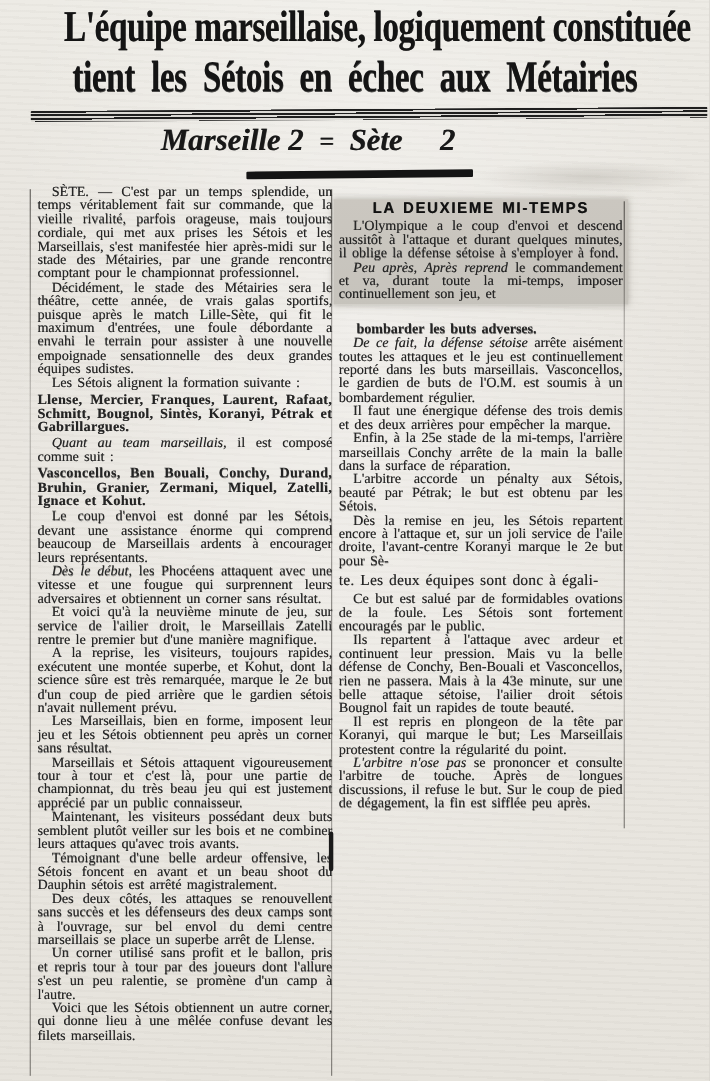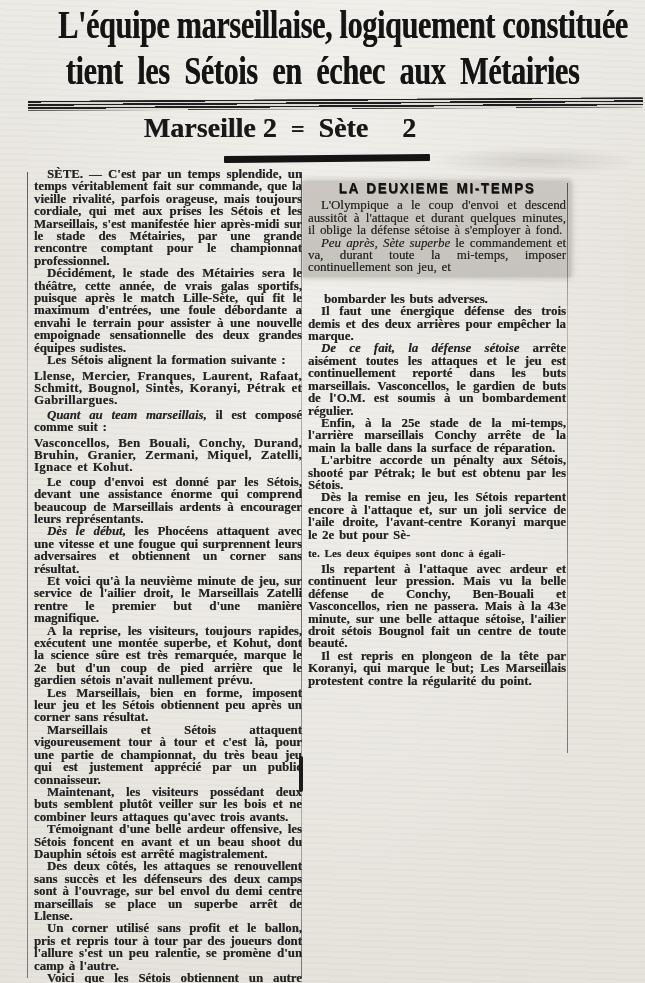--- a/index.html
+++ b/index.html
@@ -29,45 +29,45 @@
     position:absolute;top:99px;left:28px;width:615px;height:10px;
     background:repeating-linear-gradient(to bottom,
       rgba(20,20,20,0.95) 0px, rgba(20,20,20,0.95) 1.7px,
       rgba(20,20,20,0.08) 1.7px, rgba(20,20,20,0.08) 3.2px);
     transform:rotate(-0.35deg);
     border-radius:1px;
   }
   
   .score{
     position:absolute;top:112px;left:70px;width:420px;
-    text-align:center;font-weight:700;
+    text-align:center;font-style:italic;font-weight:700;
     font-size:28px;color:#181818;white-space:nowrap;
     text-shadow:0.4px 0.4px 0.5px rgba(10,10,10,0.65);
   }
   .score .sep{display:inline-block;margin:0 14px;font-size:24px;}
   .score .away-num{display:inline-block;margin-left:34px;}
   .score-bar{
     position:absolute;top:155px;left:224px;width:206px;height:7px;
     background:#141414;transform:rotate(-0.6deg);border-radius:1px;
   }
   .smudge{
     position:absolute;top:146px;left:430px;width:210px;height:30px;
     background:radial-gradient(ellipse at center, rgba(120,115,105,0.22), transparent 70%);
   }
   
   .col{position:absolute;text-align:justify;font-size:12.8px;line-height:12.4px;
        word-spacing:1.6px;color:#242424;
        text-shadow:0.25px 0.25px 0.35px rgba(25,25,25,0.55);}
   .col-left{top:168px;left:34px;width:268px;}
   .col-right{top:181px;left:308px;width:258px;}
-  .para{margin:0;text-indent:13px;font-weight:bold;}
+  .para{margin:0;text-indent:13px;}
   .para.noindent{text-indent:0;padding-left:16px;}
   .para.team{font-weight:700;letter-spacing:0.3px;margin:3px 0 2px;text-indent:0;}
   .para.bold{font-weight:700;}
-  .para.big{font-size:11px;line-height:17px;text-indent:0;margin:4px 0 1px;
+  .para.big{font-size:14px;line-height:17px;text-indent:0;margin:4px 0 1px;
             letter-spacing:0.2px;white-space:nowrap;}
   .para i{font-style:italic;}
   
   .shaded{
     background:linear-gradient(180deg,#cbc7c0,#c6c3bc);
     margin:0 -5px 16px -5px;padding:2px 5px 3px 5px;
     box-shadow:0 0 6px rgba(120,115,105,0.5);
   }
   .shaded .para{font-weight:400;}
   .subhead{
@@ -125,33 +125,35 @@
       <p class="para">Des deux côtés, les attaques se renouvellent sans succès et les défenseurs des deux camps sont à l'ouvrage, sur bel envol du demi centre marseillais se place un superbe arrêt de Llense.</p>
       <p class="para">Un corner utilisé sans profit et le ballon, pris et repris tour à tour par des joueurs dont l'allure s'est un peu ralentie, se promène d'un camp à l'autre.</p>
       <p class="para">Voici que les Sétois obtiennent un autre corner, qui donne lieu à une mêlée confuse devant les filets marseillais.</p>
     </div>
 
   <div class="col col-right">
     <div class="shaded">
       <div class="subhead">LA DEUXIEME MI-TEMPS</div>
       <div>
           <p class="para">L'Olympique a le coup d'envoi et descend aussitôt à l'attaque et durant quelques minutes, il oblige la défense sétoise à s'employer à fond.</p>
-          <p class="para"><i>Peu après, Sète superbe</i> le commandement et va, durant toute la mi-temps, imposer continuellement son jeu, et</p>
+          <p class="para"><i>Peu après, Après reprend</i> le commandement et va, durant toute la mi-temps, imposer continuellement son jeu, et</p>
         </div>
     </div>
     <div>
         <p class="para noindent bold">bombarder les buts adverses.</p>
+        <p class="para"><i>De ce fait, la défense sétoise</i> arrête aisément toutes les attaques et le jeu est continuellement reporté dans les buts marseillais. Vasconcellos, le gardien de buts de l'O.M. est soumis à un bombardement régulier.</p>
         <p class="para">Il faut une énergique défense des trois demis et des deux arrières pour empêcher la marque.</p>
-        <p class="para"><i>De ce fait, la défense sétoise</i> arrête aisément toutes les attaques et le jeu est continuellement reporté dans les buts marseillais. Vasconcellos, le gardien de buts de l'O.M. est soumis à un bombardement régulier.</p>
         <p class="para">Enfin, à la 25e stade de la mi-temps, l'arrière marseillais Conchy arrête de la main la balle dans la surface de réparation.</p>
-        <p class="para">L'arbitre accorde un pénalty aux Sétois, shooté par Pétrak; le but est obtenu par les Sétois.</p>
+        <p class="para">L'arbitre accorde un pénalty aux Sétois, beauté par Pétrak; le but est obtenu par les Sétois.</p>
         <p class="para">Dès la remise en jeu, les Sétois repartent encore à l'attaque et, sur un joli service de l'aile droite, l'avant-centre Koranyi marque le 2e but pour Sè-</p>
         <p class="para big">te. Les deux équipes sont donc à égali-</p>
-        <p class="para">Ils repartent à l'attaque avec ardeur et continuent leur pression. Mais vu la belle défense de Conchy, Ben-Bouali et Vasconcellos, rien ne passera. Mais à la 43e minute, sur une belle attaque sétoise, l'ailier droit sétois Bougnol fait un centre de toute beauté.</p>
+        <p class="para">Ce but est salué par de formidables ovations de la foule. Les Sétois sont fortement encouragés par le public.</p>
+        <p class="para">Ils repartent à l'attaque avec ardeur et continuent leur pression. Mais vu la belle défense de Conchy, Ben-Bouali et Vasconcellos, rien ne passera. Mais à la 43e minute, sur une belle attaque sétoise, l'ailier droit sétois Bougnol fait un rapides de toute beauté.</p>
         <p class="para">Il est repris en plongeon de la tête par Koranyi, qui marque le but; Les Marseillais protestent contre la régularité du point.</p>
+        <p class="para"><i>L'arbitre n'ose pas</i> se prononcer et consulte l'arbitre de touche. Après de longues discussions, il refuse le but. Sur le coup de pied de dégagement, la fin est sifflée peu après.</p>
       </div>
   </div>
 
   <div class="vrule rule-left"></div>
   <div class="vrule rule-mid"></div>
   <div class="vrule rule-right"></div>
   <div class="ink-blob"></div>
 
 </div>
 

